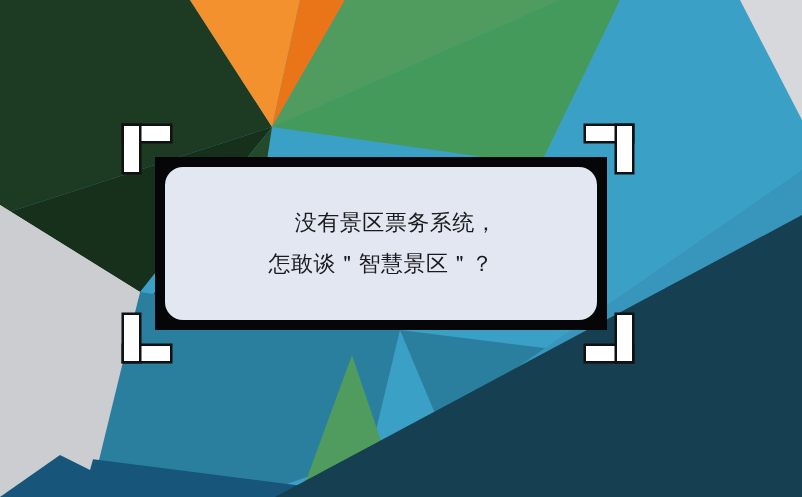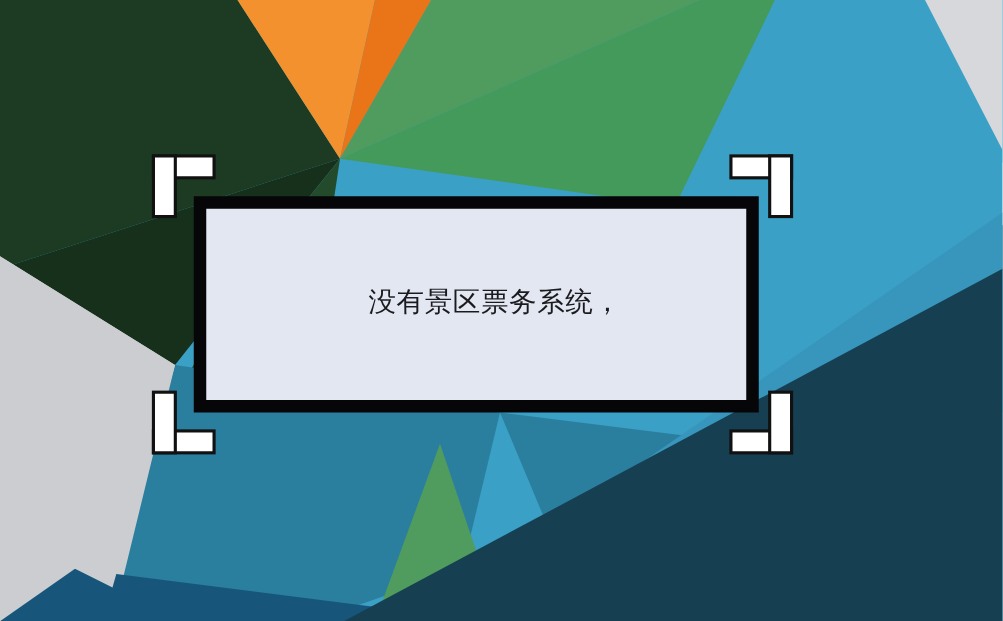--- a/index.html
+++ b/index.html
@@ -65,20 +65,21 @@
   }
   #quote-panel {
     width: 100%;
     height: 100%;
     background: #e3e7f1;
     box-sizing: border-box;
     display: flex;
     flex-direction: column;
     align-items: center;
     justify-content: center;
+    border-radius: 18px;
   }
   .quote-line {
     color: #1b1b1f;
     font-size: 22px;
     line-height: 1.82;
     letter-spacing: 0.5px;
     white-space: nowrap;
     text-align: center;
   }
   .quote-line.line-1 { padding-left: 30px; }
@@ -134,16 +135,17 @@
     <i class="arm-v"></i>
   </div>
   <div class="corner br">
     <i class="arm-h"></i>
     <i class="arm-v"></i>
   </div>
 
   <div id="quote-frame">
     <div id="quote-panel">
       <div class="quote-line line-1">没有景区票务系统，</div>
+      <div class="quote-line line-2">怎敢谈＂智慧景区＂？</div>
     </div>
   </div>
 
 </div>
 
 </body></html>

